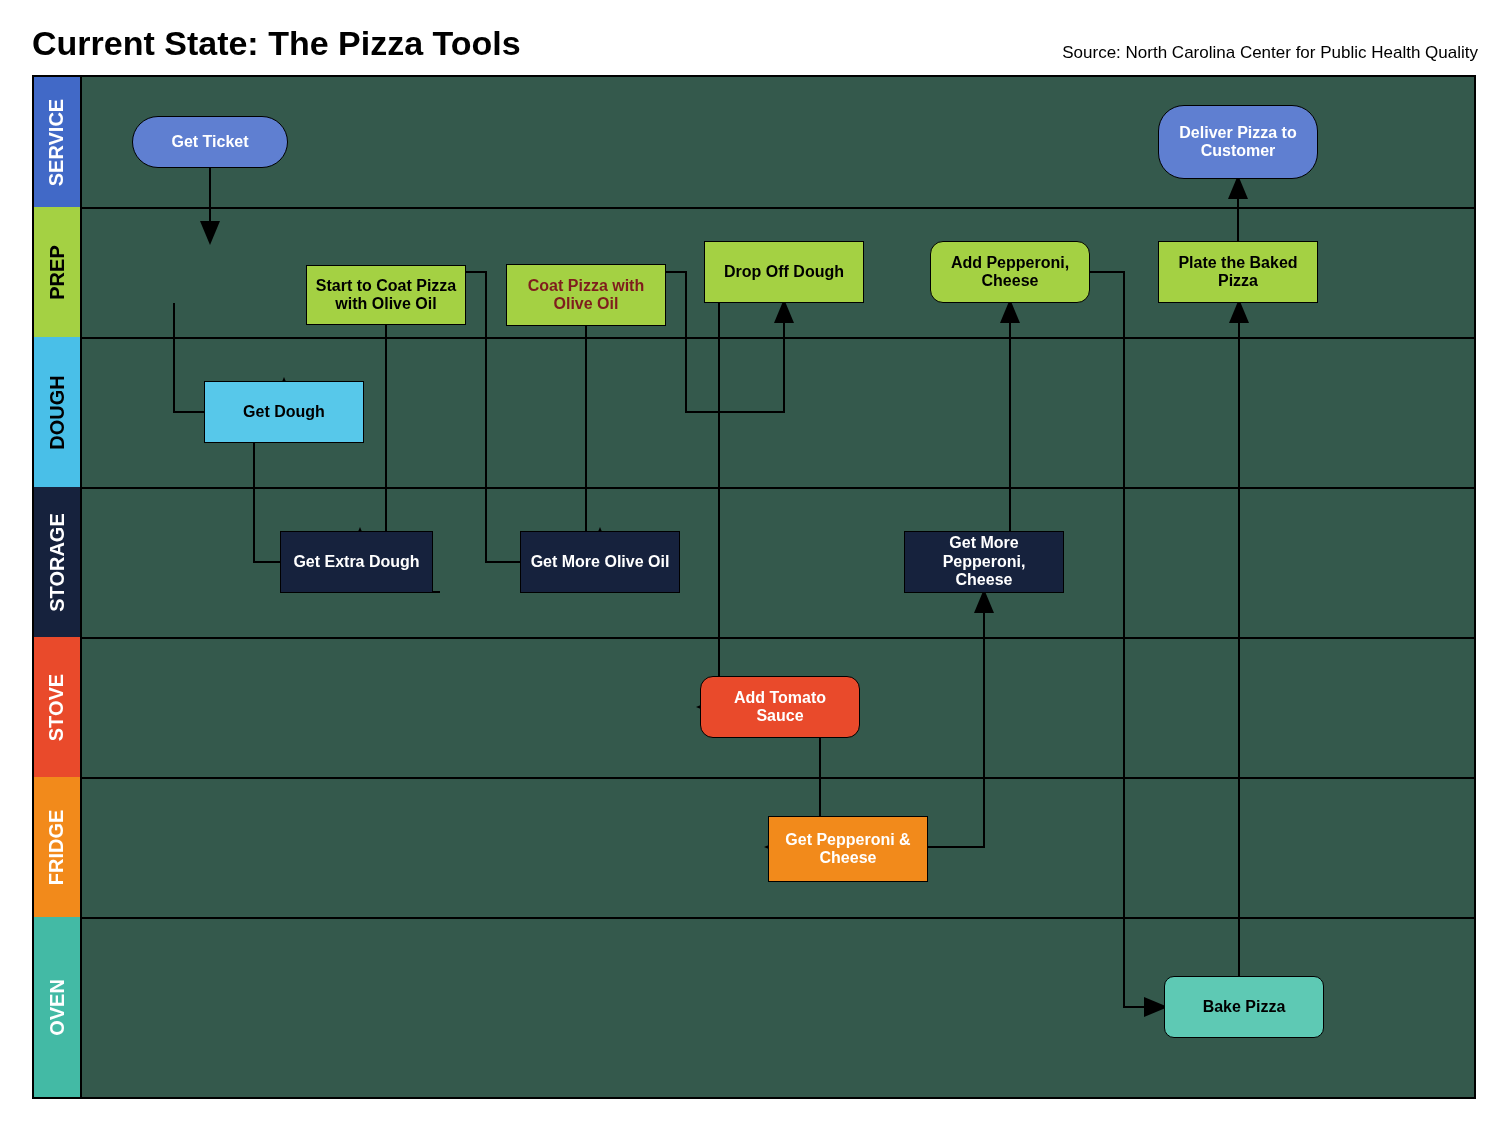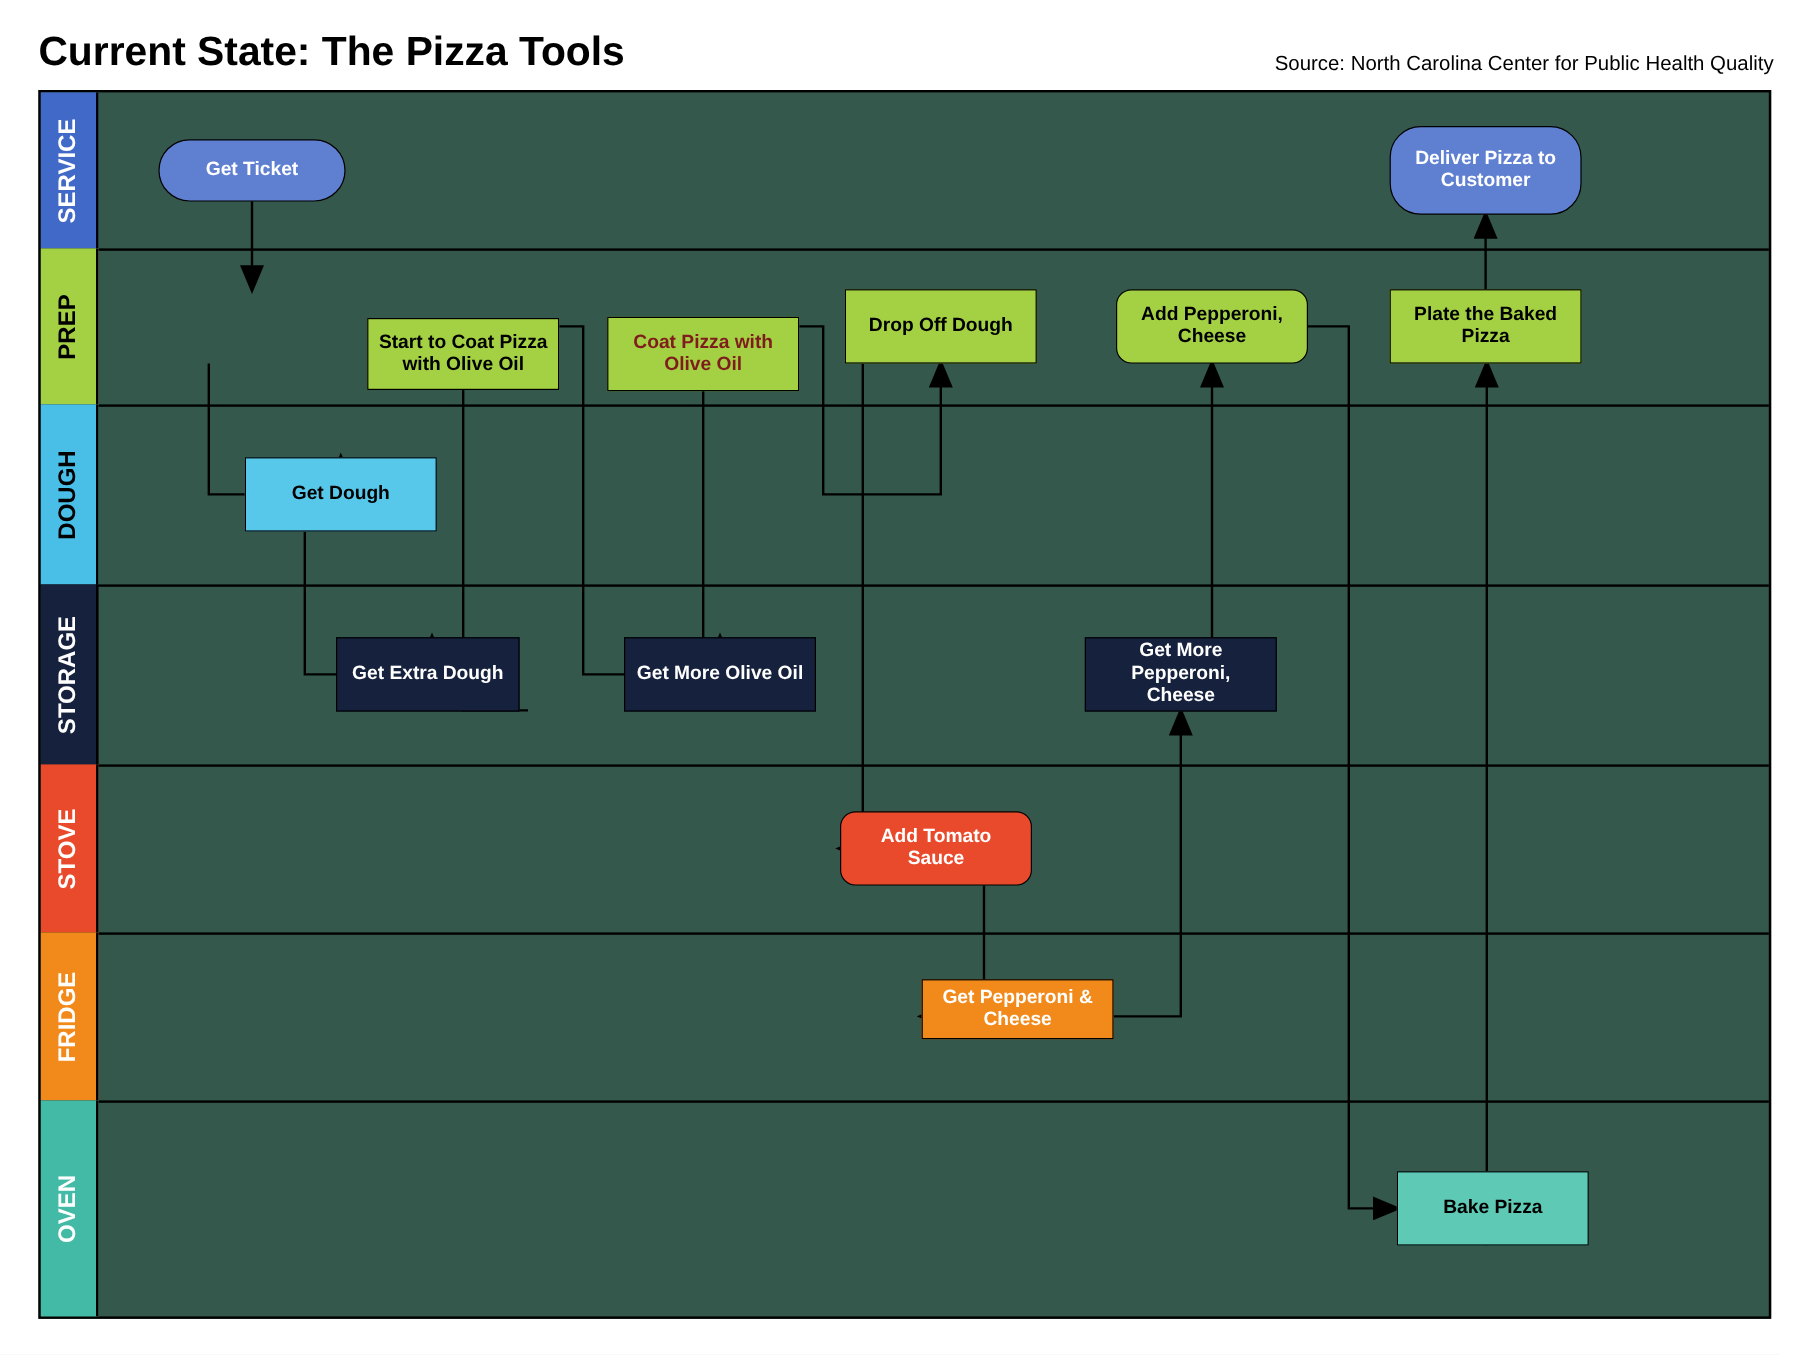--- a/index.html
+++ b/index.html
@@ -85,16 +85,16 @@
       <div class="node" style="left: 272px; top: 164px; width: 160px; height: 60px; background: rgb(164, 209, 67); color: rgb(0, 0, 0); margin-top: 24px;">Start to Coat Pizza with Olive Oil</div>
       <div class="node" style="left: 472px; top: 164px; width: 160px; height: 62px; background: rgb(164, 209, 67); color: #7f1d1d; margin-top: 23px;">Coat Pizza with Olive Oil</div>
       <div class="node" style="left: 670px; top: 164px; width: 160px; height: 62px; background: rgb(164, 209, 67); color: rgb(0, 0, 0);">Drop Off Dough</div>
       <div class="node" style="left: 896px; top: 164px; width: 160px; height: 62px; background: rgb(164, 209, 67); color: rgb(0, 0, 0); border-radius: 13px;">Add Pepperoni, Cheese</div>
       <div class="node" style="left: 1124px; top: 164px; width: 160px; height: 62px; background: rgb(164, 209, 67); color: rgb(0, 0, 0);">Plate the Baked Pizza</div>
       <div class="node" style="left: 170px; top: 304px; width: 160px; height: 62px; background: rgb(87, 200, 234); color: rgb(0, 0, 0);">Get Dough</div>
       <div class="node" style="left: 246px; top: 454px; width: 153px; height: 62px; background: rgb(22, 34, 61); color: rgb(255, 255, 255);">Get Extra Dough</div>
       <div class="node" style="left: 486px; top: 454px; width: 160px; height: 62px; background: rgb(22, 34, 61); color: rgb(255, 255, 255);">Get More Olive Oil</div>
       <div class="node" style="left: 870px; top: 454px; width: 160px; height: 62px; background: rgb(22, 34, 61); color: rgb(255, 255, 255);">Get More Pepperoni, Cheese</div>
       <div class="node" style="left: 666px; top: 599px; width: 160px; height: 62px; background: rgb(233, 74, 43); color: rgb(255, 255, 255); border-radius: 13px;">Add Tomato Sauce</div>
-      <div class="node" style="left: 734px; top: 739px; width: 160px; height: 50px; background: rgb(242, 138, 27); color: rgb(255, 255, 255);">Get Pepperoni &amp; Cheese</div>
-      <div class="node" style="left: 1130px; top: 899px; width: 160px; height: 62px; background: rgb(94, 201, 180); color: rgb(0, 0, 0);">Bake Pizza</div>
+      <div class="node" style="left: 734px; top: 739px; width: 160px; height: 66px; background: rgb(242, 138, 27); color: rgb(255, 255, 255);">Get Pepperoni &amp; Cheese</div>
+      <div class="node" style="left: 1130px; top: 899px; width: 160px; height: 62px; background: rgb(94, 201, 180); color: rgb(0, 0, 0); border-radius: 10px;">Bake Pizza</div>
     </div>
 </div>
 
 </body></html>

